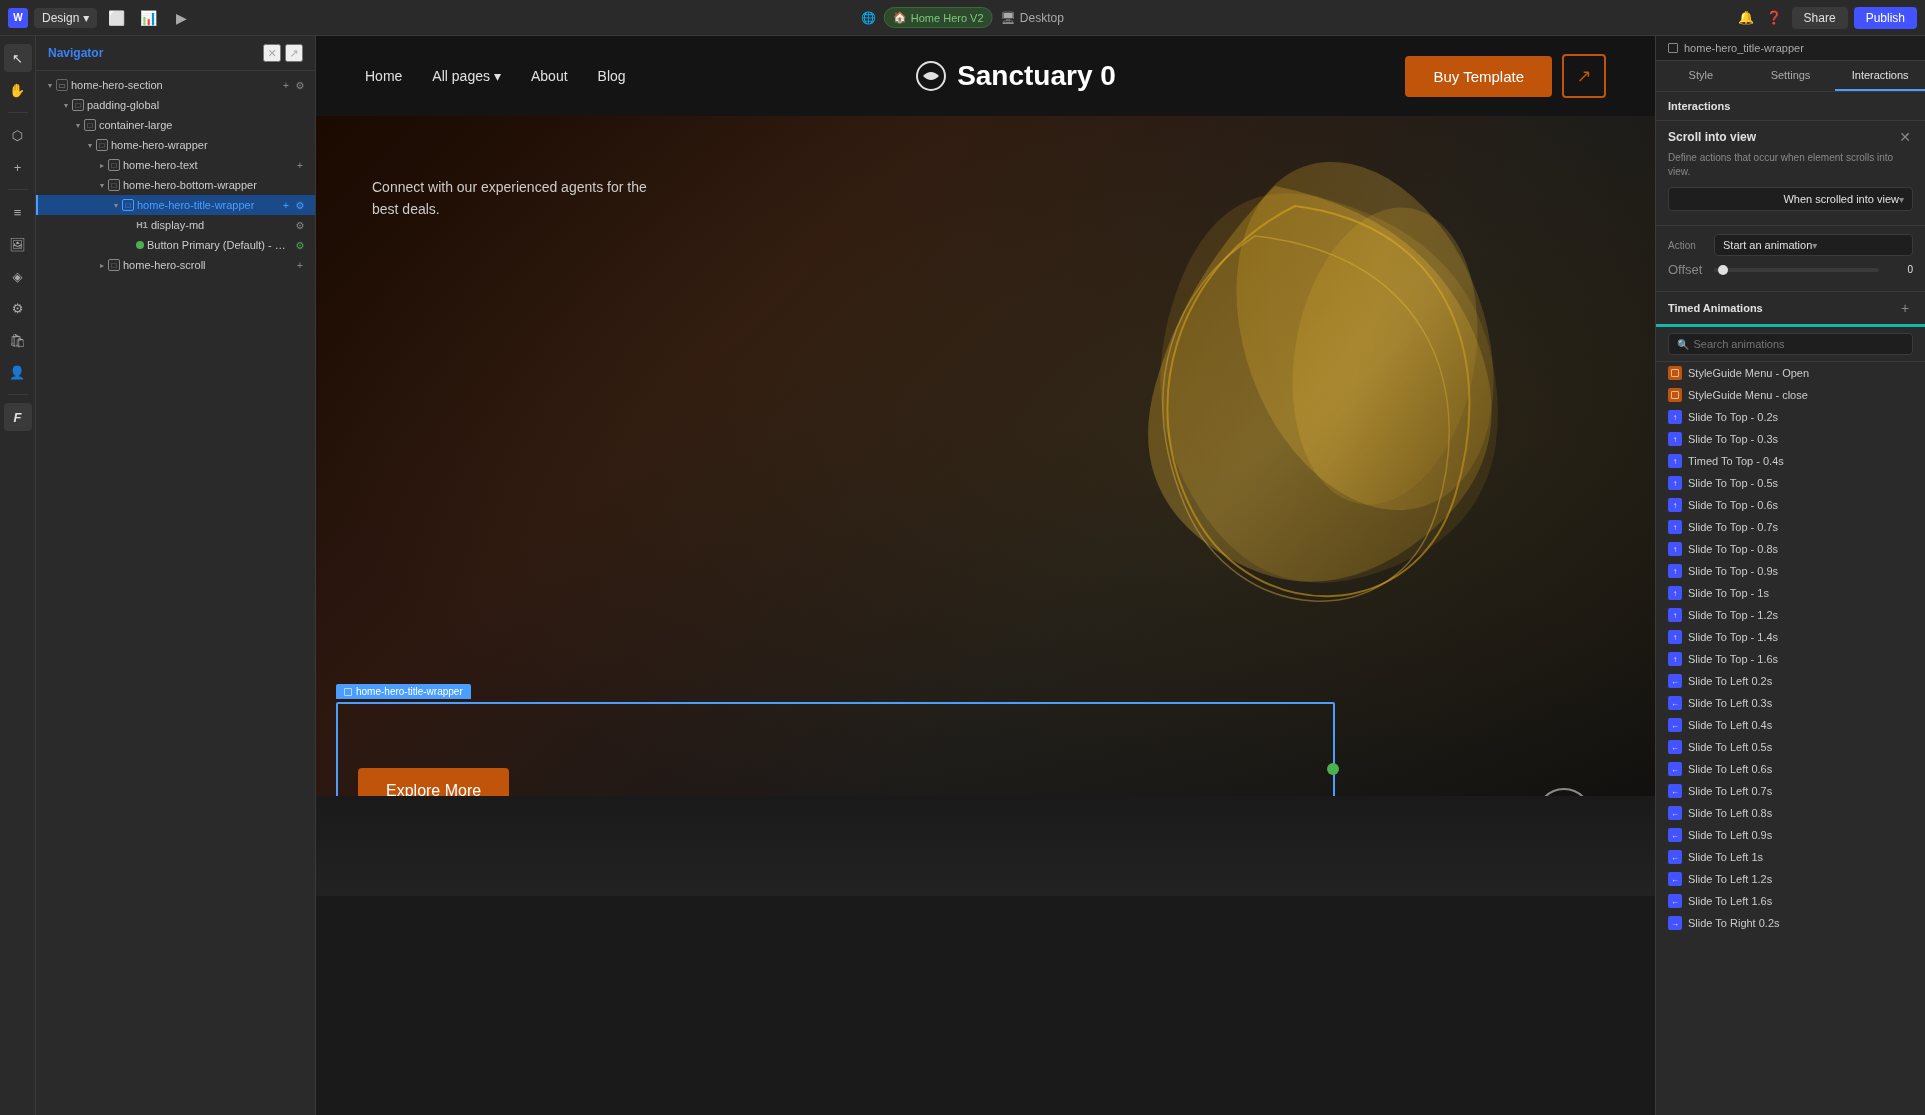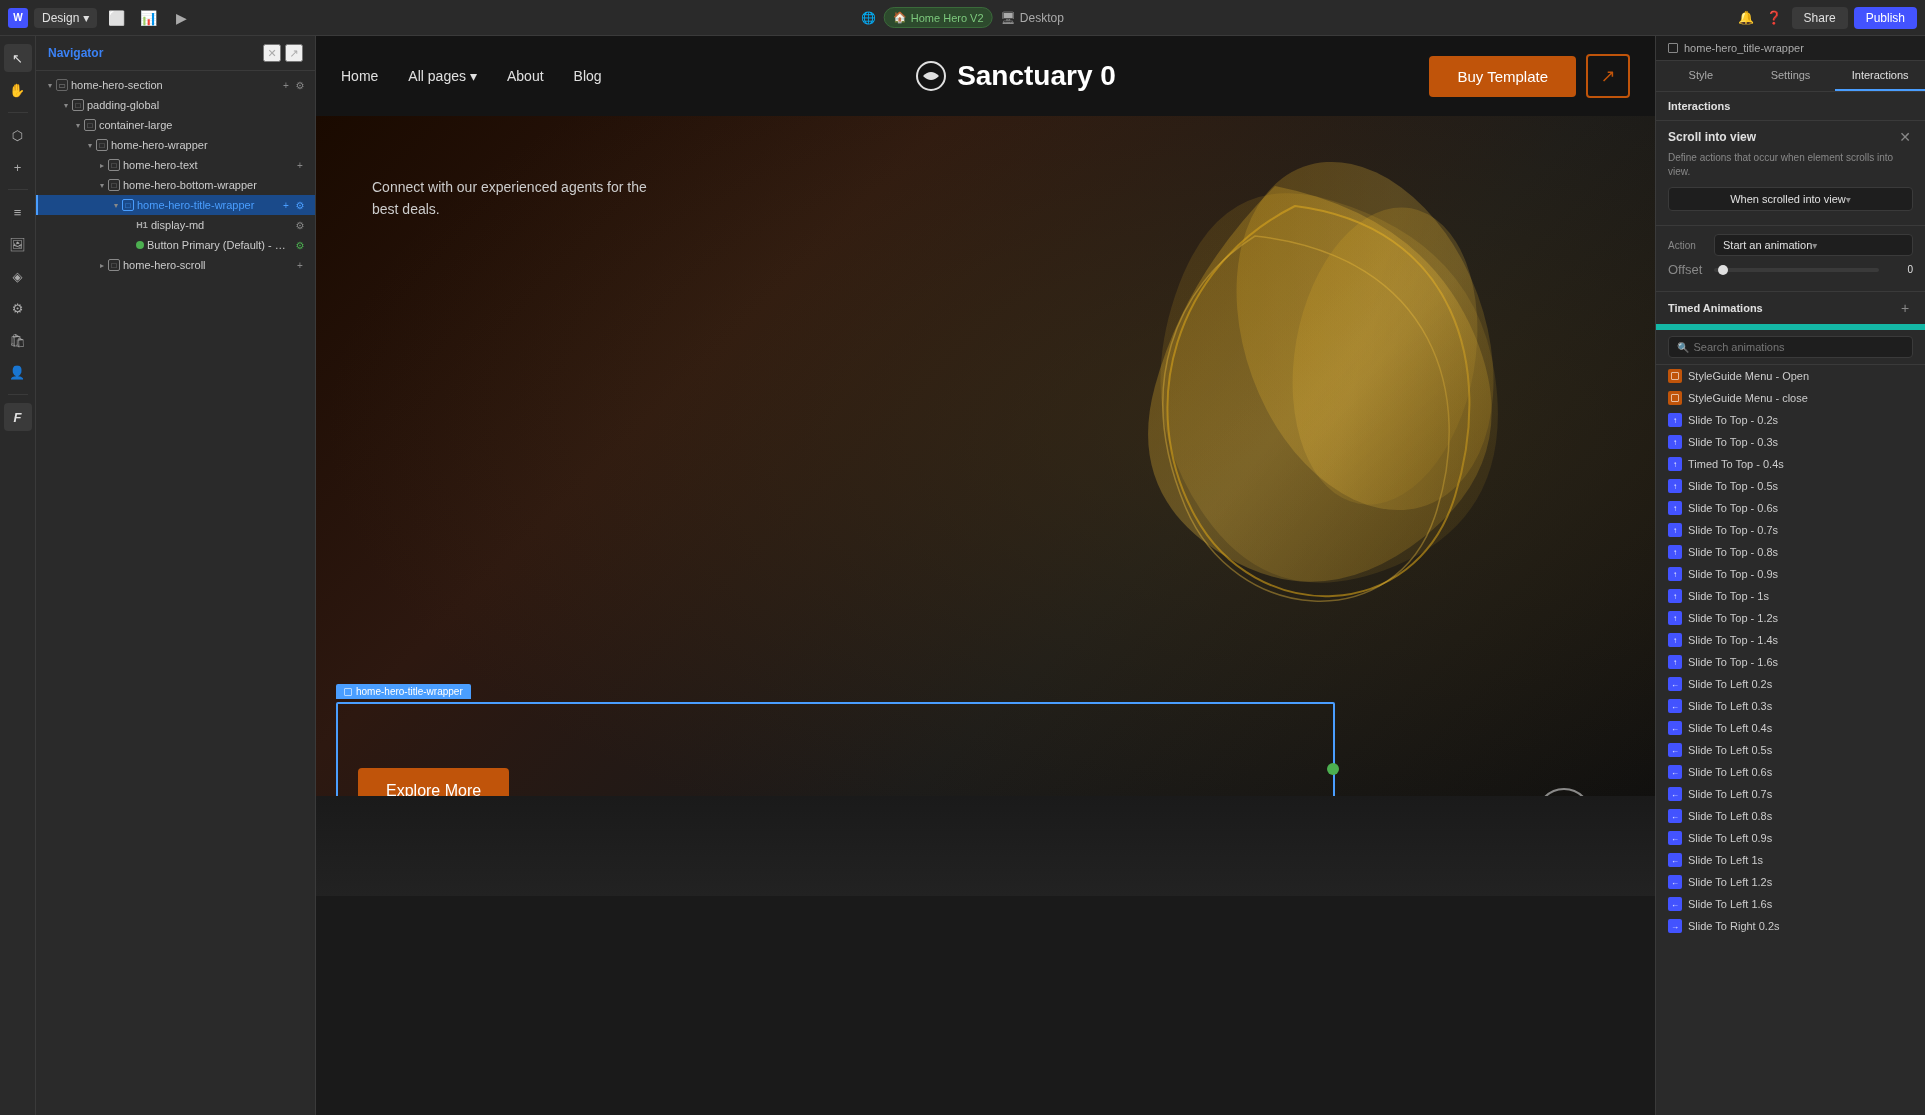--- a/index.html
+++ b/index.html
@@ -51,21 +51,21 @@
     .nav-action-btn { width: 14px; height: 14px; color: #888; display: flex; align-items: center; justify-content: center; font-size: 10px; cursor: pointer; }
 
     
     .canvas-area { flex: 1; overflow: hidden; position: relative; background: #1a1a1a; }
 
     
     .website-preview { position: absolute; top: 0; left: 0; right: 0; bottom: 0; overflow: hidden; }
     .preview-inner { position: relative; }
 
     
-    .site-header { background: rgba(20,20,20,0.95); display: flex; align-items: center; justify-content: space-between; padding: 0 25px; height: 80px; position: relative; z-index: 10; gap: 48px; }
+    .site-header { background: rgba(20,20,20,0.95); display: flex; align-items: center; justify-content: space-between; padding: 0 49px; height: 80px; position: relative; z-index: 10; gap: 48px; }
     .site-nav { display: flex; gap: 30px; align-items: center; }
     .site-nav-link { color: #e0e0e0; font-size: 14px; text-decoration: none; cursor: pointer; }
     .site-nav-link.with-arrow { display: flex; align-items: center; gap: 4px; }
     .site-logo { display: flex; align-items: center; gap: 10px; font-size: 28px; font-weight: 600; color: white; }
     .site-logo-icon { width: 32px; height: 32px; }
     .site-cta { display: flex; gap: 10px; align-items: center; }
     .buy-template-btn { background: #c0540a; color: white; border: none; padding: 12px 28px; border-radius: 4px; font-size: 15px; font-weight: 500; cursor: pointer; }
     .site-arrow-btn { background: transparent; border: 2px solid #c0540a; color: #c0540a; width: 44px; height: 44px; border-radius: 4px; display: flex; align-items: center; justify-content: center; cursor: pointer; font-size: 18px; }
 
     
@@ -92,37 +92,37 @@
     .right-panel-title { padding: 8px 12px; font-size: 11px; font-weight: 600; color: #e0e0e0; display: flex; align-items: center; justify-content: space-between; border-bottom: 1px solid #3a3a3a; }
     .element-name-bar { padding: 6px 12px; background: #1e1e1e; border-bottom: 1px solid #3a3a3a; font-size: 11px; color: #aaa; display: flex; align-items: center; gap: 6px; }
     
     .scroll-view-section { padding: 8px 12px; border-bottom: 1px solid #3a3a3a; }
     .scroll-view-header { display: flex; align-items: center; justify-content: space-between; margin-bottom: 6px; }
     .scroll-view-title { font-size: 12px; font-weight: 600; color: #e0e0e0; }
     .close-x { cursor: pointer; color: #888; font-size: 14px; width: 16px; height: 16px; display: flex; align-items: center; justify-content: center; }
     .scroll-view-desc { font-size: 10px; color: #888; line-height: 1.4; margin-bottom: 8px; }
 
     .trigger-section { padding: 8px 12px; border-bottom: 1px solid #3a3a3a; }
-    .trigger-dropdown { display: flex; align-items: center; justify-content: center; background: #1e1e1e; border: 1px solid #3a3a3a; border-radius: 4px; padding: 5px 8px; cursor: pointer; margin-bottom: 6px; }
+    .trigger-dropdown { display: flex; align-items: center; justify-content: flex-end; background: #1e1e1e; border: 1px solid #3a3a3a; border-radius: 4px; padding: 5px 8px; cursor: pointer; margin-bottom: 6px; }
     .trigger-value { color: #e0e0e0; font-size: 11px; }
     .chevron-down { color: #888; font-size: 10px; }
 
     .action-row { display: flex; align-items: center; gap: 6px; margin-bottom: 6px; }
     .action-label { color: #888; font-size: 10px; width: 40px; flex-shrink: 0; }
     .action-dropdown { flex: 1; background: #1e1e1e; border: 1px solid #3a3a3a; border-radius: 4px; padding: 4px 8px; display: flex; align-items: center; cursor: pointer; }
     .action-value { color: #e0e0e0; font-size: 11px; }
 
     .offset-row { display: flex; align-items: center; gap: 6px; margin-bottom: 6px; }
     .offset-label { color: #888; font-size: 13px; width: 40px; flex-shrink: 0; }
     .offset-slider-container { flex: 1; display: flex; align-items: center; gap: 6px; }
     .offset-slider { flex: 1; height: 4px; background: #3a3a3a; border-radius: 2px; position: relative; }
     .offset-slider-thumb { width: 10px; height: 10px; background: #e0e0e0; border-radius: 50%; position: absolute; top: -3px; left: 4px; }
     .offset-value { width: 28px; text-align: right; color: #e0e0e0; font-size: 10px; }
 
-    .timed-animations-header { display: flex; align-items: center; justify-content: space-between; padding: 8px 12px; border-bottom: 6px solid #14b8a6; }
+    .timed-animations-header { display: flex; align-items: center; justify-content: space-between; padding: 8px 12px; border-bottom: 3px solid #14b8a6; }
     .timed-animations-title { font-size: 11px; font-weight: 600; color: #e0e0e0; }
     .add-btn { width: 16px; height: 16px; display: flex; align-items: center; justify-content: center; color: #888; font-size: 14px; cursor: pointer; }
 
     .search-animations { padding: 6px 12px; border-bottom: 1px solid #3a3a3a; }
     .search-input-container { display: flex; align-items: center; gap: 4px; background: #1e1e1e; border: 1px solid #3a3a3a; border-radius: 4px; padding: 4px 8px; }
     .search-icon { color: #666; font-size: 10px; }
     .search-input { background: transparent; border: none; outline: none; color: #e0e0e0; font-size: 11px; flex: 1; width: 100%; }
 
     .animations-list { flex: 1; overflow-y: auto; }
     .anim-item { display: flex; align-items: center; gap: 6px; padding: 4px 12px; cursor: pointer; }

